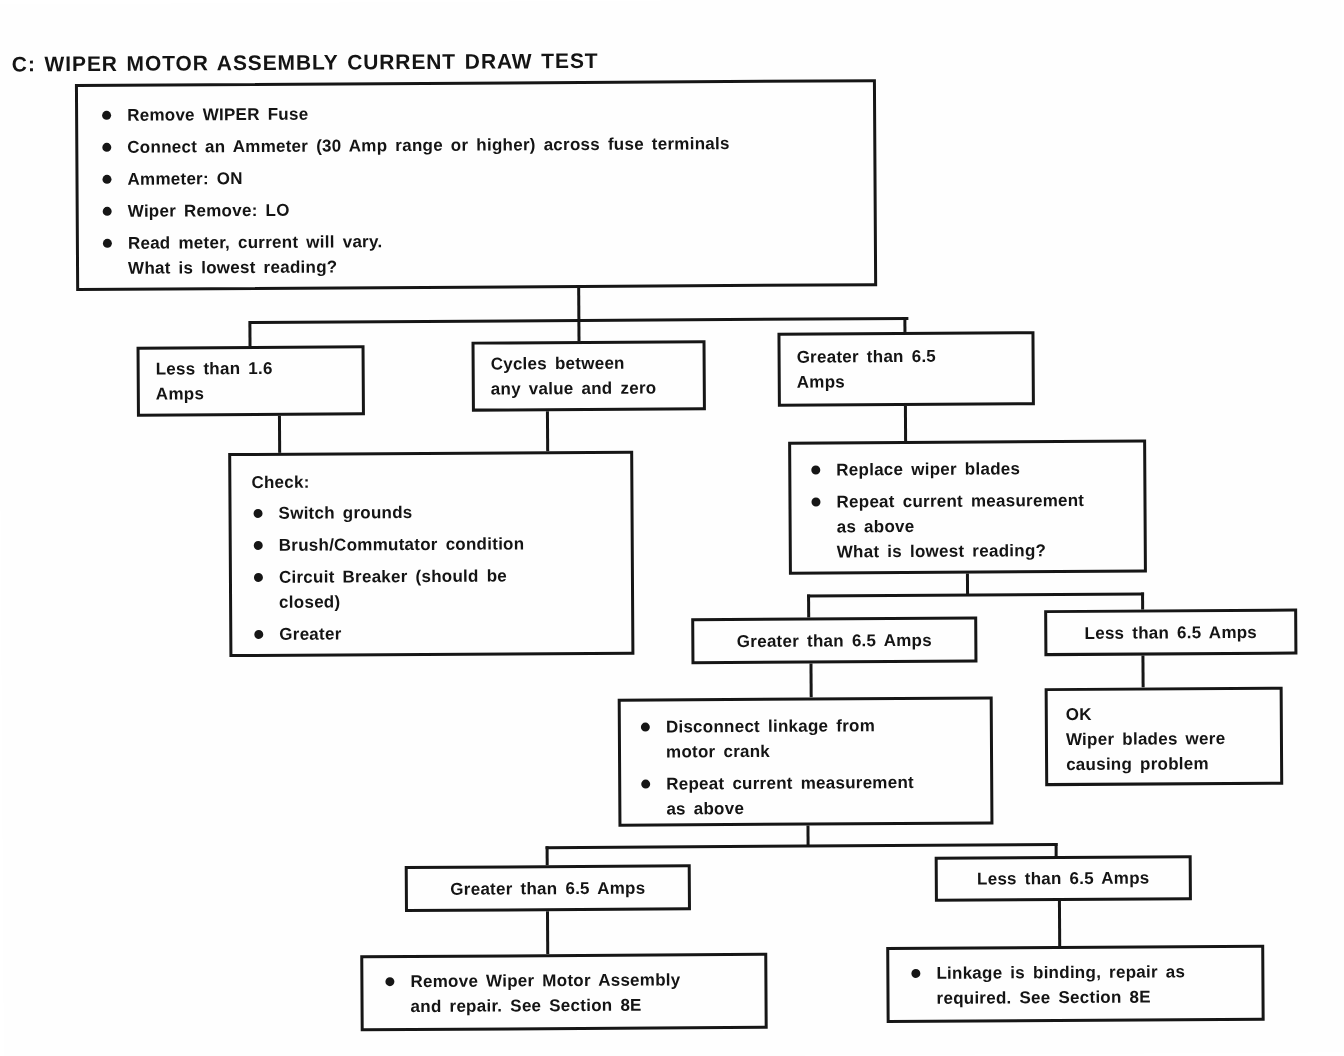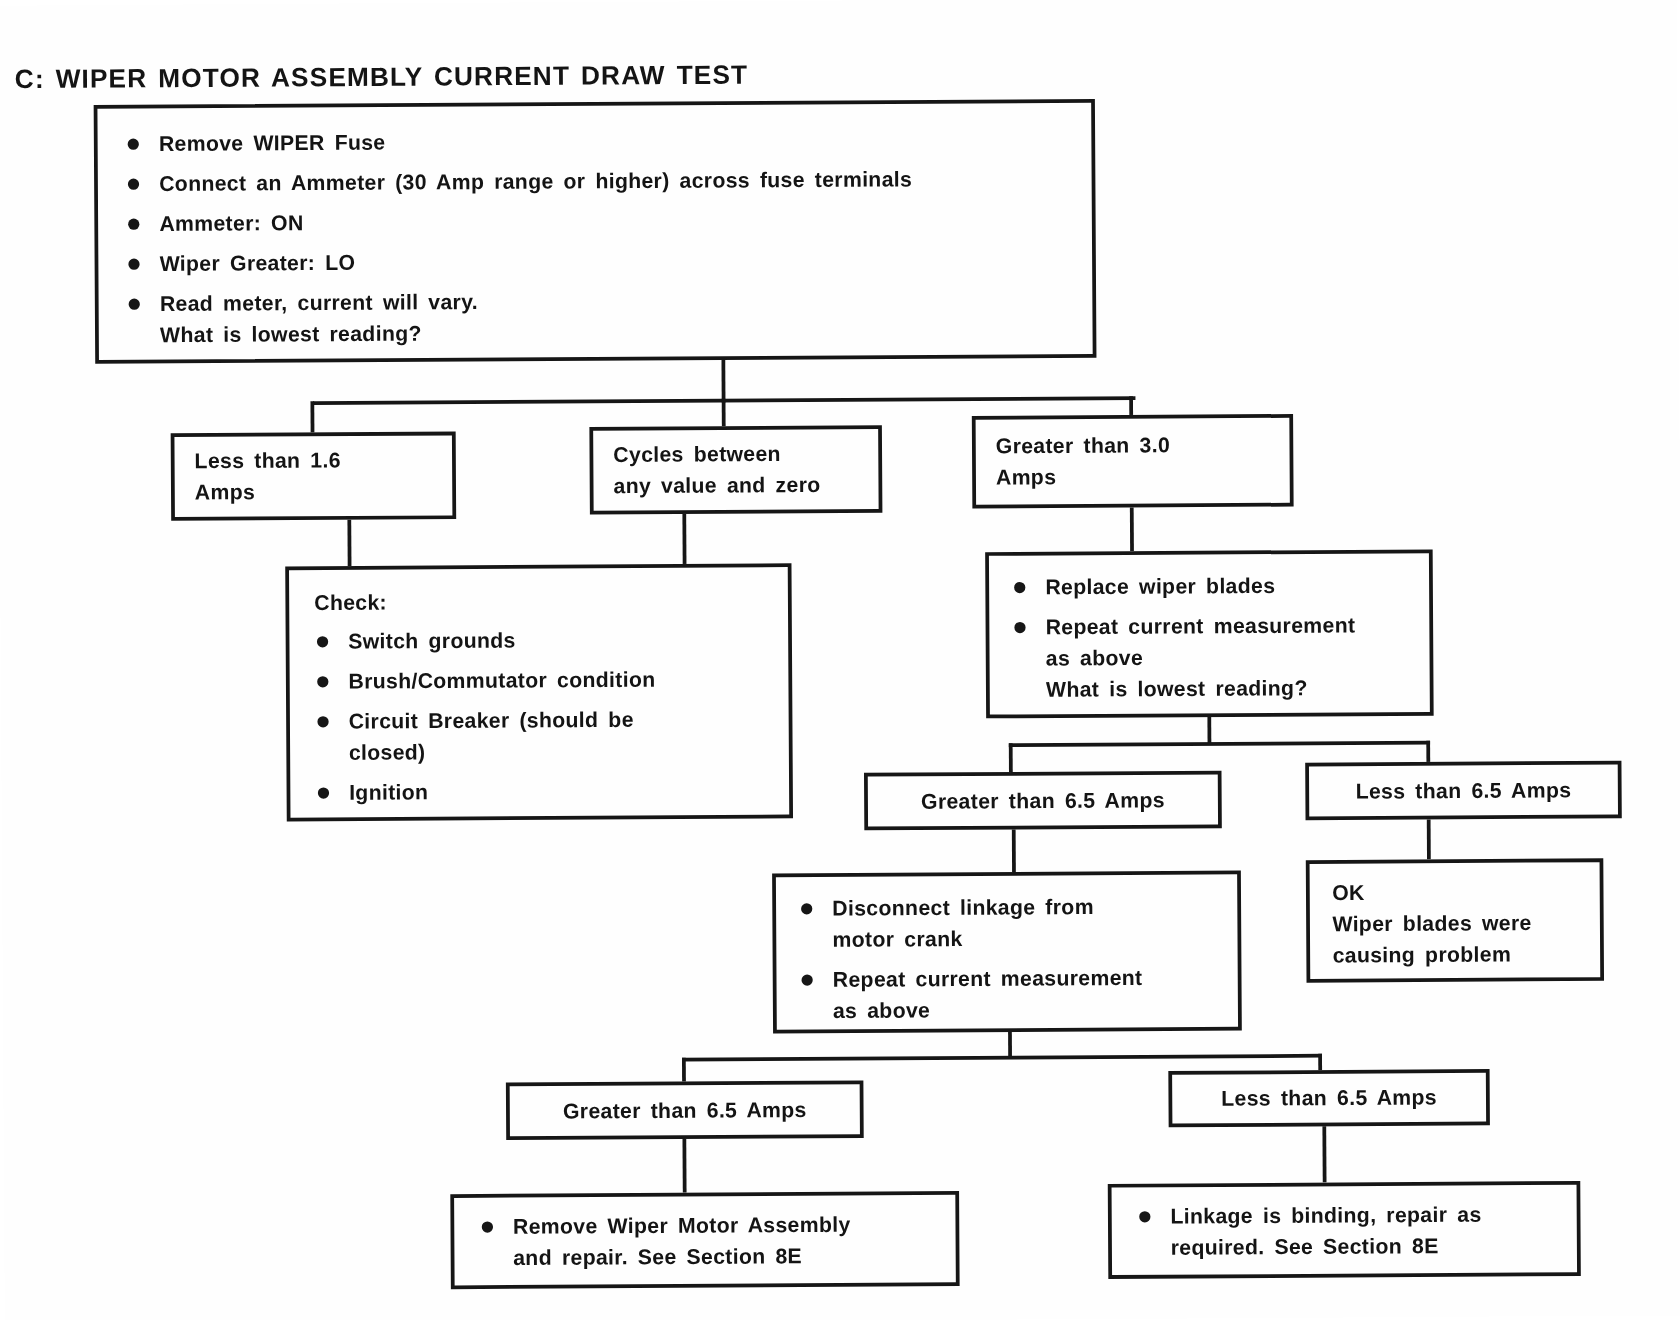--- a/index.html
+++ b/index.html
@@ -90,21 +90,21 @@
         <li>
             <span class="dot"></span>
             <span class="txt">Connect an Ammeter (30 Amp range or higher) across fuse terminals</span>
           </li>
         <li>
             <span class="dot"></span>
             <span class="txt">Ammeter: ON</span>
           </li>
         <li>
             <span class="dot"></span>
-            <span class="txt">Wiper Greater: LO</span>
+            <span class="txt">Wiper Remove: LO</span>
           </li>
         <li>
             <span class="dot"></span>
             <span class="txt">Read meter, current will vary.
 What is lowest reading?</span>
           </li>
       </ul>
     </div>
   </div>
 
@@ -116,21 +116,21 @@
 
   <div class="box label-box" style="left:137px; top:343px; width:228px; height:70px;">
     <span class="pre">Less than 1.6
 Amps</span>
   </div>
   <div class="box label-box" style="left:472px; top:340px; width:234px; height:70px;">
     <span class="pre">Cycles between
 any value and zero</span>
   </div>
   <div class="box label-box" style="left:778px; top:333px; width:257px; height:74px;">
-    <span class="pre">Greater than 3.0
+    <span class="pre">Greater than 6.5
 Amps</span>
   </div>
 
   <div class="line" style="left:278px; top:413px; width:3px; height:38px;"></div>
   <div class="line" style="left:546px; top:410px; width:3px; height:41px;"></div>
 
   <div class="box" style="left:228px; top:450px; width:405px; height:204px;">
     <div class="inner" style="padding:14px 12px 8px 20px;">
       <div class="box-heading">Check:</div>
       <ul class="blist check-list">
@@ -142,21 +142,21 @@
             <span class="dot"></span>
             <span class="txt">Brush/Commutator condition</span>
           </li>
         <li>
             <span class="dot"></span>
             <span class="txt">Circuit Breaker (should be
 closed)</span>
           </li>
         <li>
             <span class="dot"></span>
-            <span class="txt">Ignition</span>
+            <span class="txt">Greater</span>
           </li>
       </ul>
     </div>
   </div>
 
   <div class="line" style="left:904px; top:407px; width:3px; height:35px;"></div>
 
   <div class="box" style="left:788px; top:442px; width:358px; height:133px;">
     <div class="inner" style="padding:13px 10px 8px 18px;">
       <ul class="blist">

